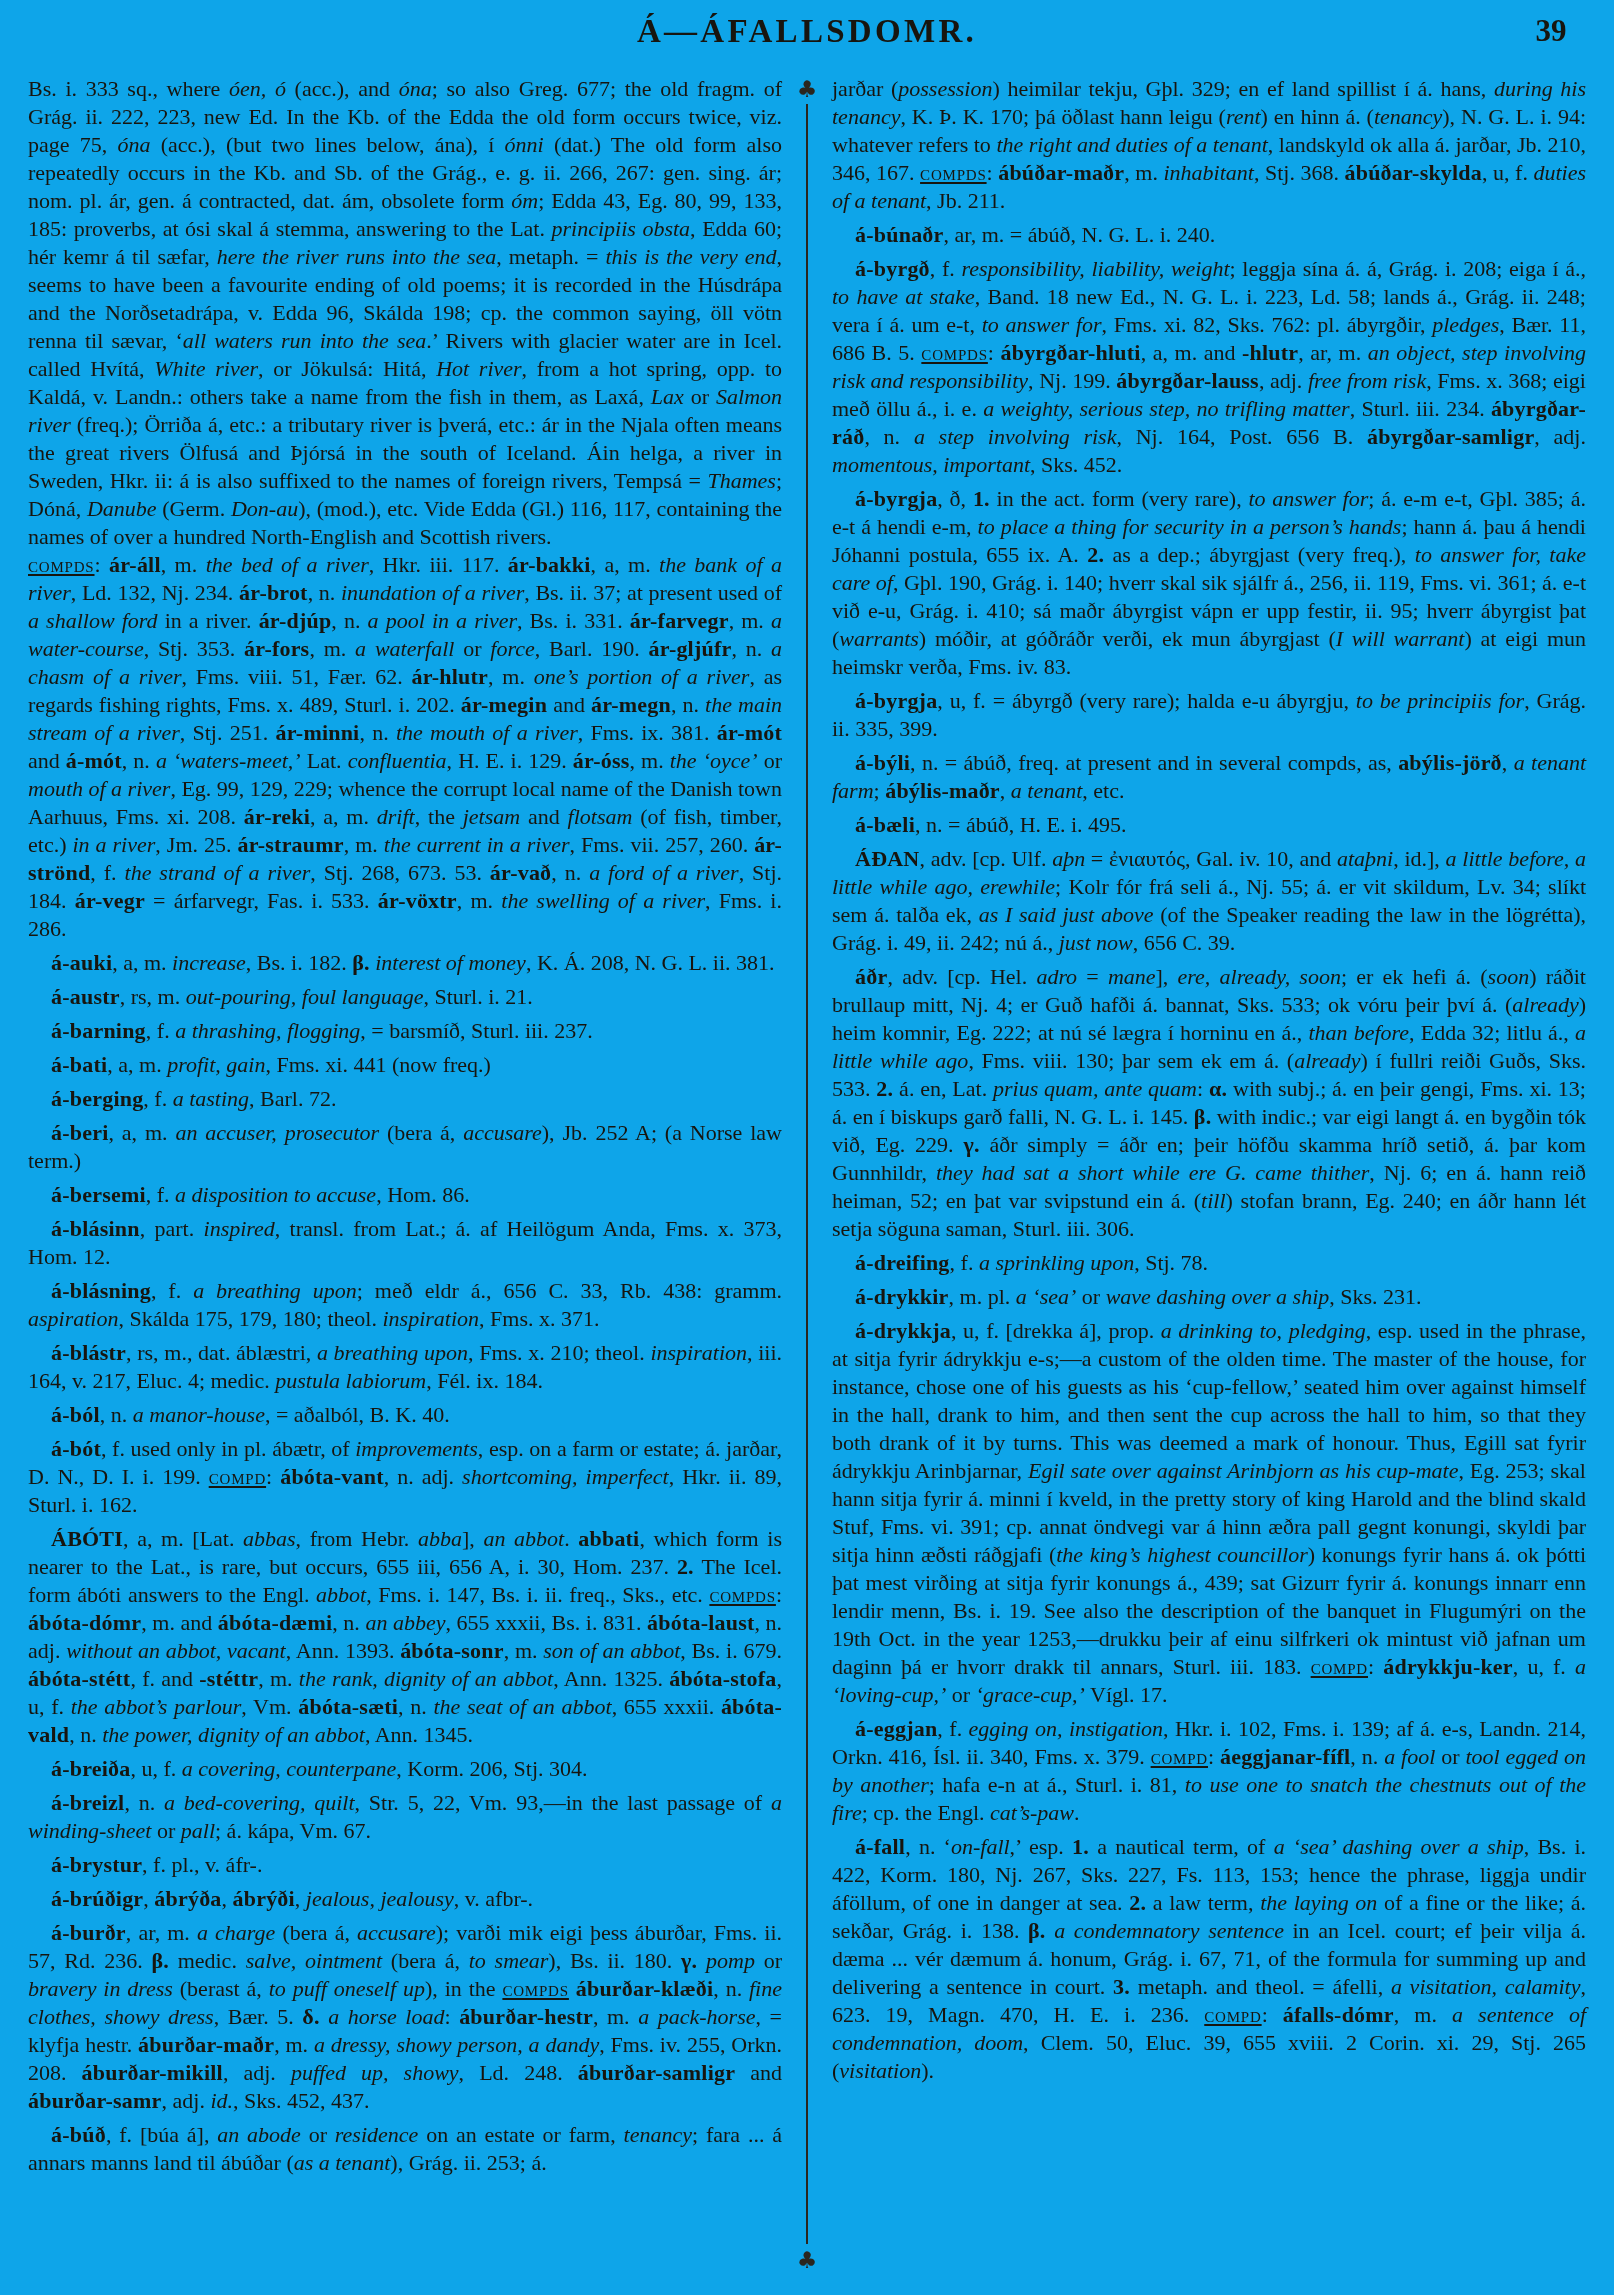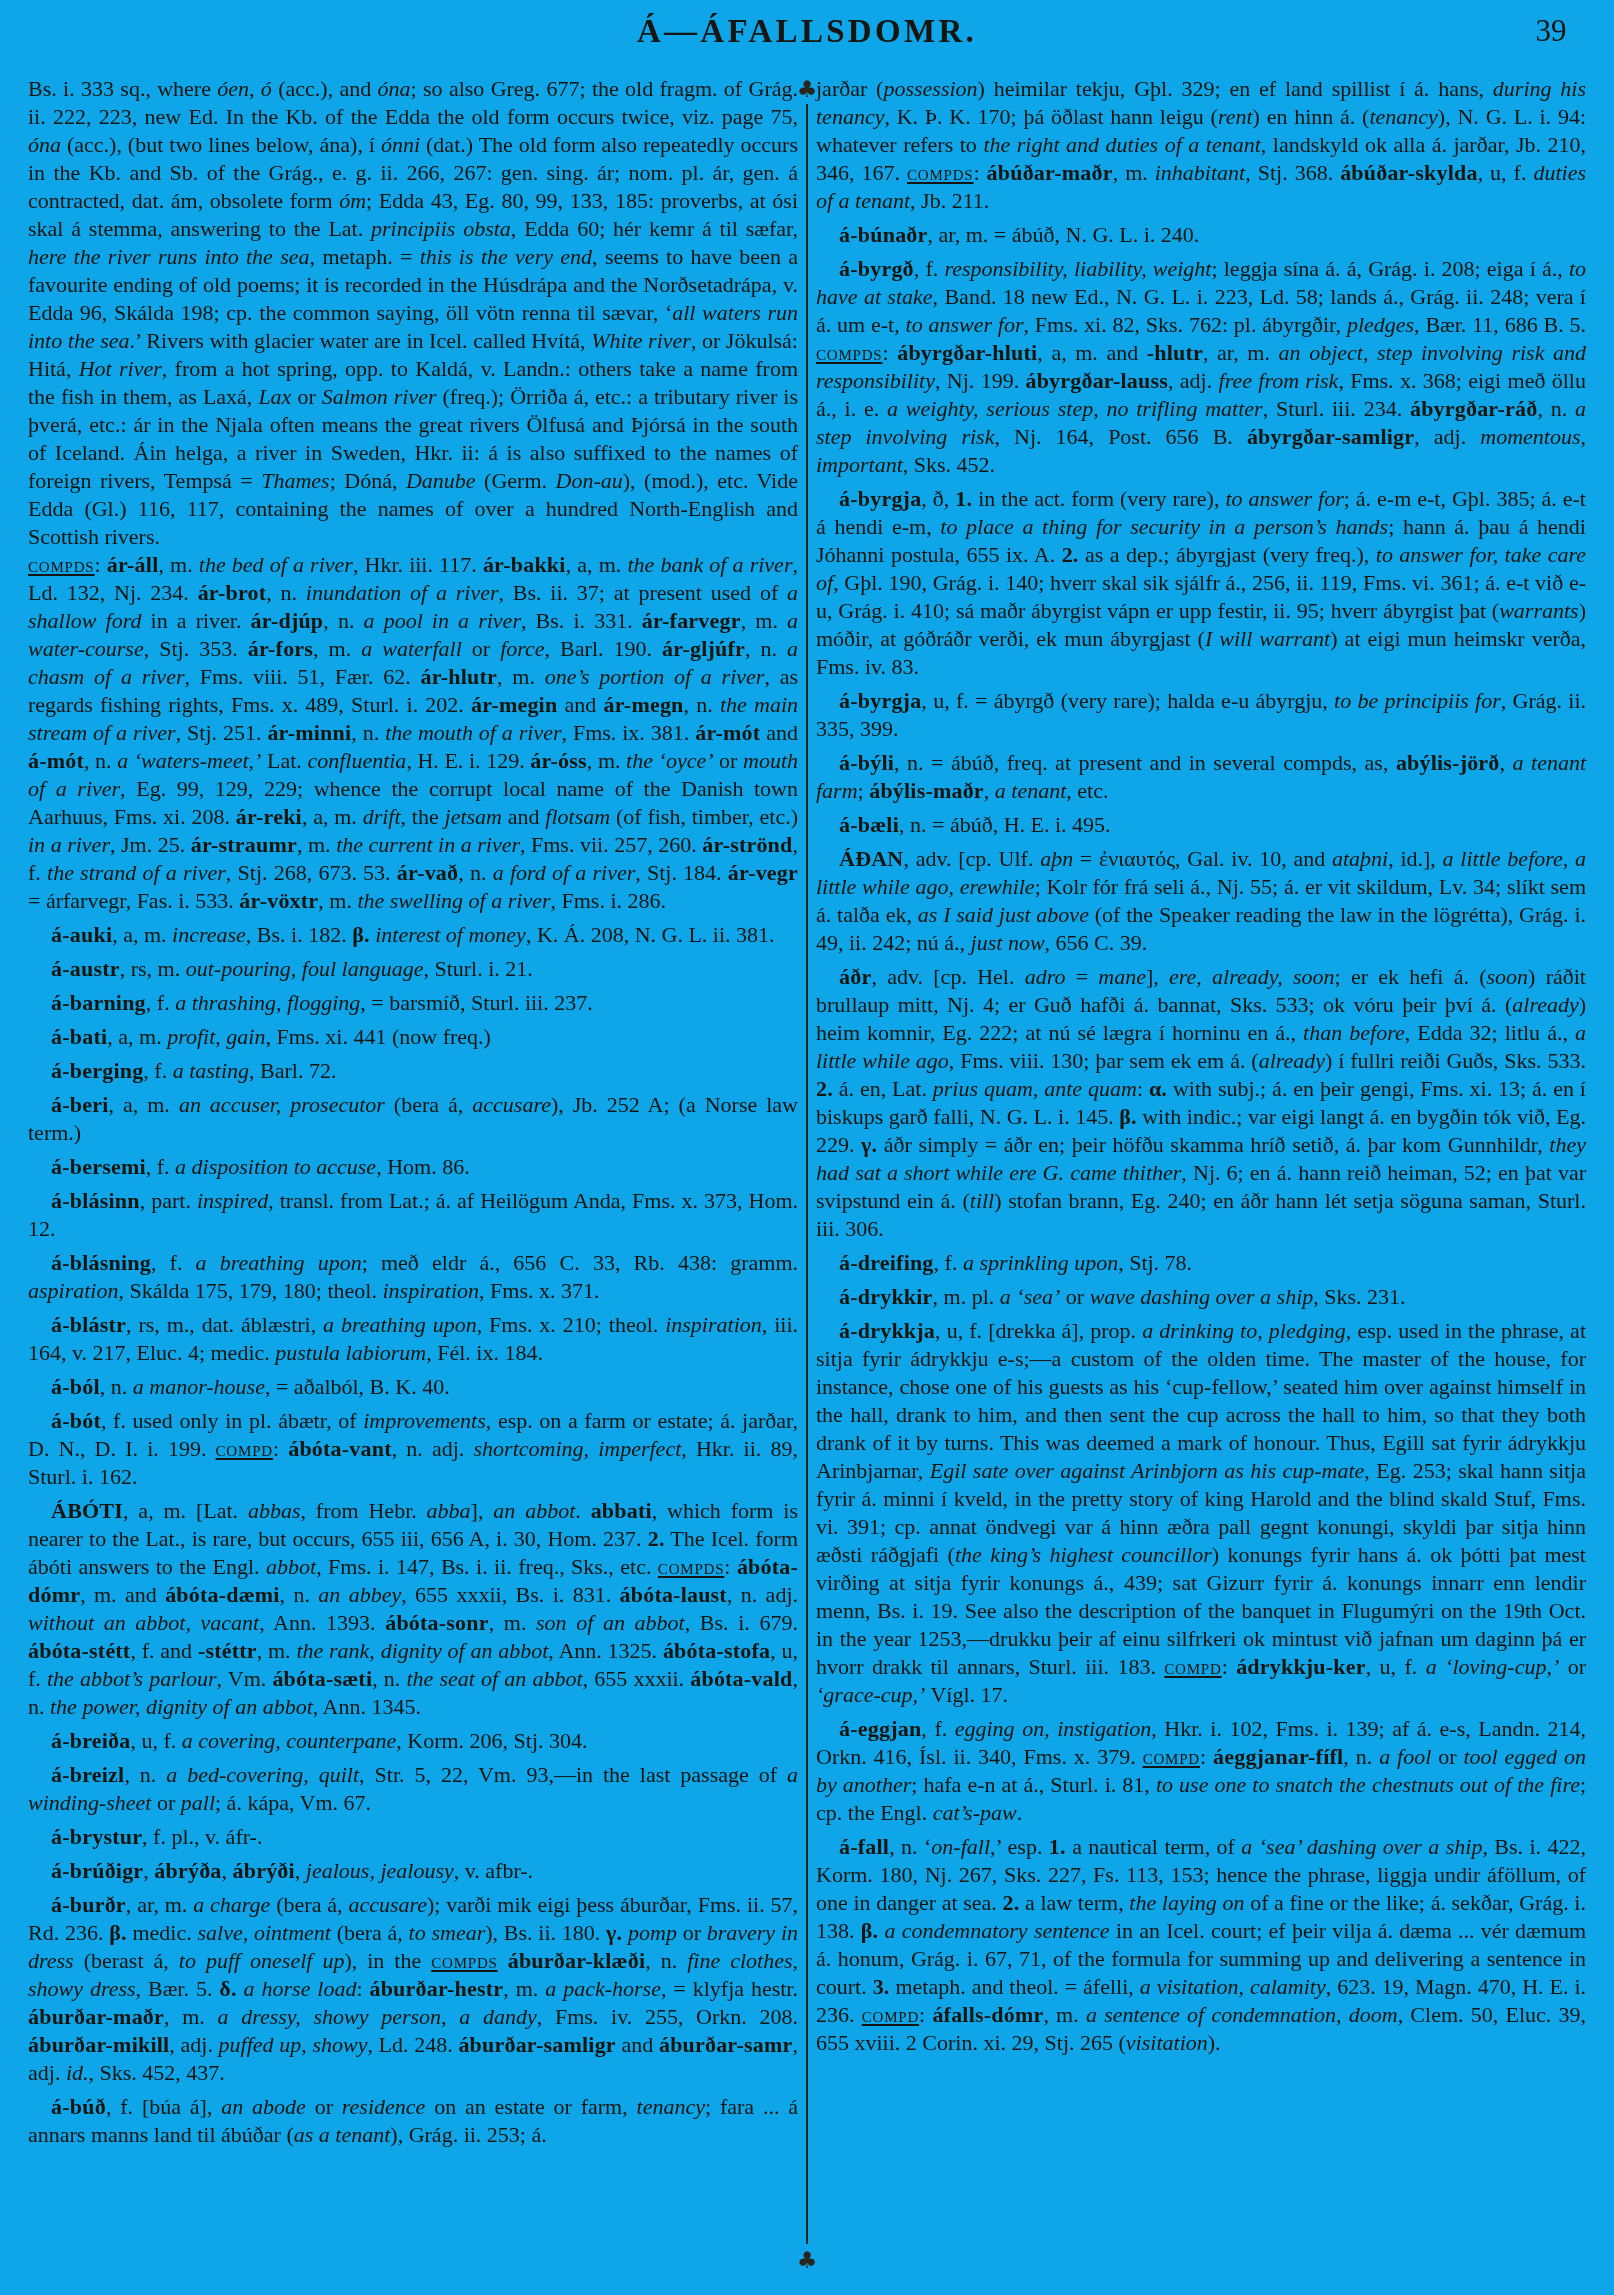--- a/index.html
+++ b/index.html
@@ -19,26 +19,26 @@
     position:absolute;top:13px;left:28px;right:28px;height:46px;
   }
   .head-title{
     position:absolute;left:0;right:0;top:0;
     text-align:center;
     font-size:33px;font-weight:bold;letter-spacing:3.3px;
     font-family:"Liberation Serif","DejaVu Serif",serif;
   }
   .head-page-number{
     position:absolute;right:19.6px;top:0;
-    font-size:31px;font-weight:normal;
+    font-size:31px;font-weight:bold;
   }
   .columns{
     position:absolute;left:28px;right:28px;top:75px;bottom:11.4px;
     display:flex;
-    gap:18px;
+    gap:50px;
   }
   .col{
     flex:1 1 0;
     font-size:22px;
     line-height:28px;
     text-align:justify;
     text-justify:inter-word;
   }
   .col p{margin:0;}
   .col p.indent{text-indent:1.05em;margin-top:6px;}

